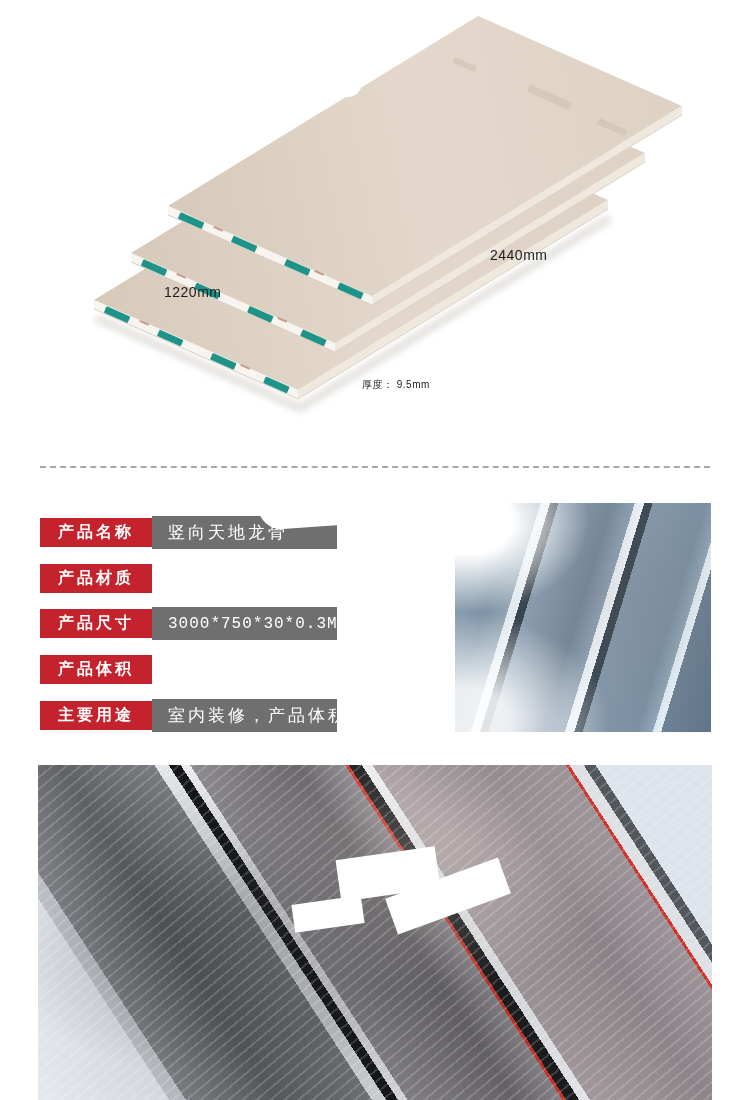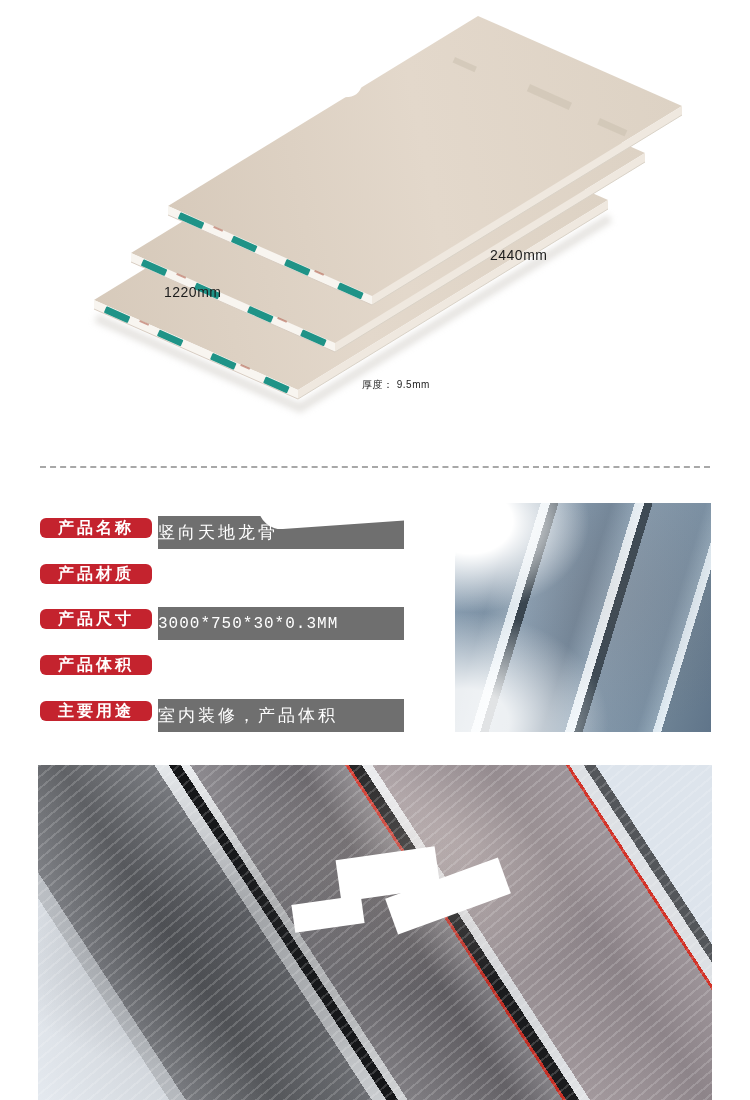--- a/index.html
+++ b/index.html
@@ -21,30 +21,30 @@
 
   
   #divider{
     position:absolute;left:40px;top:466px;width:670px;height:0;
     border-top:2px dashed #a8a8a8;
   }
 
   
   .spec-row{position:absolute;left:40px;display:flex;align-items:flex-start}
   .spec-label{
-    width:112px;height:20px;margin-top:2px;
+    width:112px;height:29px;margin-top:2px;
     background:var(--label-bg,#c4232e);color:#fff;
     font-size:16px;font-weight:bold;letter-spacing:3px;
-    display:flex;align-items:center;justify-content:center;border-radius:6px;
+    display:flex;align-items:center;justify-content:center;
   }
   .spec-value{
-    margin-left:6px;width:246px;height:33px;box-sizing:border-box;
+    width:185px;height:33px;box-sizing:border-box;
     background:var(--value-bg,#6f6f6f);color:#fff;
     font-size:17px;letter-spacing:3px;
-    display:flex;align-items:center;padding-left:0;white-space:nowrap;
+    display:flex;align-items:center;padding-left:16px;white-space:nowrap;
   }
   .spec-row.num .spec-value{
     font-family:Liberation Mono, monospace;font-size:16px;letter-spacing:1px;
   }
 
   
   #photo-right{
     position:absolute;left:455px;top:503px;width:256px;height:229px;
     background:
       radial-gradient(170px 130px at 6% 8%, #ffffff 25%, rgba(255,255,255,0) 70%),

